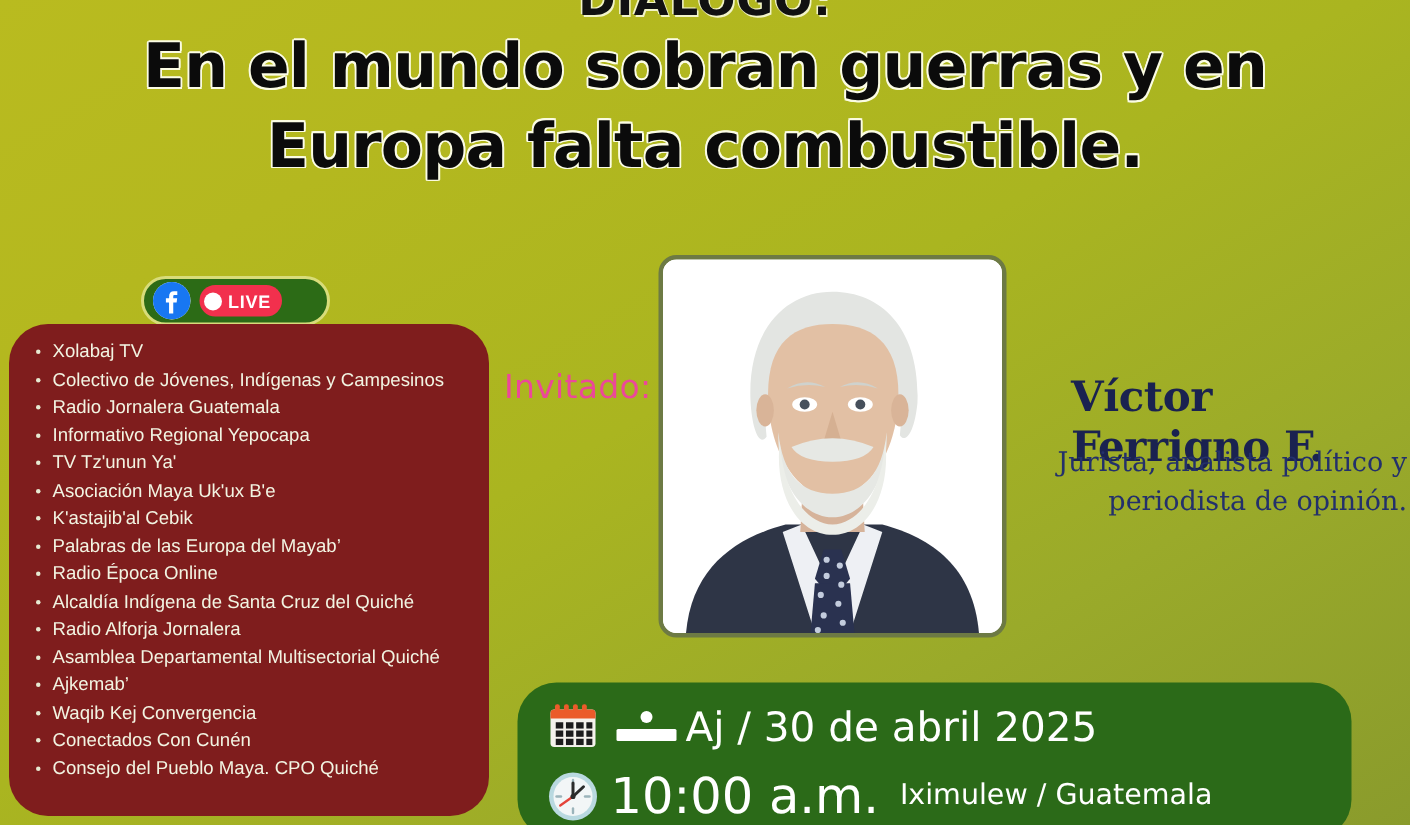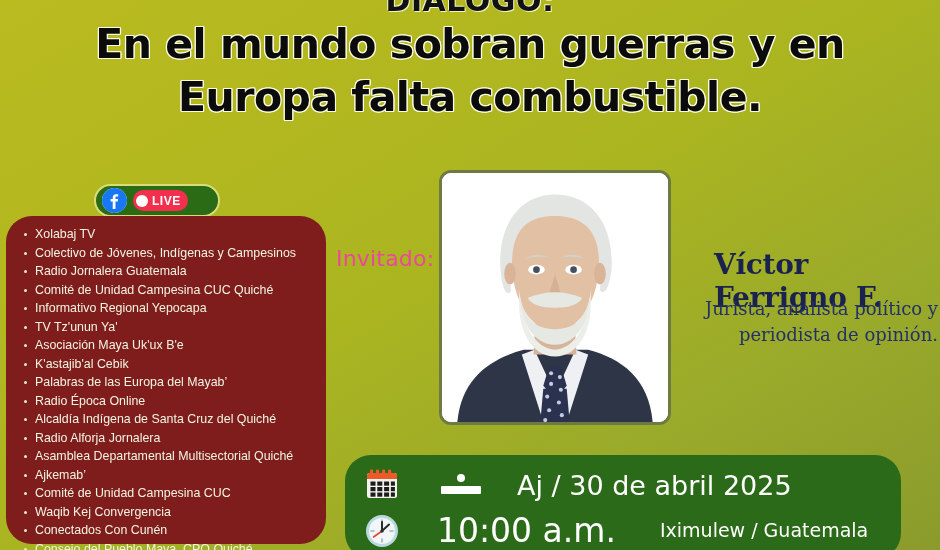--- a/index.html
+++ b/index.html
@@ -90,21 +90,21 @@
     font-family:"DejaVu Serif", serif; font-size:18px; line-height:26px;
     color:#23306b;
   }
 
   
   #info-bar {
     position:absolute; left:345px; top:455px; width:556px; height:104px;
     background:#2b6a18; border-radius:26px;
     padding:8px 0 0 14px;
   }
-  .info-row { display:flex; align-items:center;gap:30px; }
+  .info-row { display:flex; align-items:center; }
   .info-row.r1 { height:44px; }
   .info-row.r2 { height:46px; }
 
   .icon-slot { width:46px; flex:0 0 auto; display:flex; align-items:center; justify-content:center; }
   .icon-slot svg { display:block; }
 
   
   .maya-num {
     width:52px; flex:0 0 auto; display:flex; flex-direction:column;
     align-items:center; justify-content:center; gap:4px; padding-bottom:2px;
@@ -145,32 +145,30 @@
     <span class="live-dot"></span>
     <span>LIVE</span>
   </span>
 </div>
 
 <div id="sponsor-panel">
   <ul>
     <li>Xolabaj TV</li>
     <li>Colectivo de Jóvenes, Indígenas y Campesinos</li>
     <li>Radio Jornalera Guatemala</li>
-    <li>Comité de Unidad Campesina CUC Quiché</li>
     <li>Informativo Regional Yepocapa</li>
     <li>TV Tz'unun Ya'</li>
     <li>Asociación Maya Uk'ux B'e</li>
     <li>K'astajib'al Cebik</li>
     <li>Palabras de las Europa del Mayab’</li>
     <li>Radio Época Online</li>
     <li>Alcaldía Indígena de Santa Cruz del Quiché</li>
     <li>Radio Alforja Jornalera</li>
     <li>Asamblea Departamental Multisectorial Quiché</li>
     <li>Ajkemab’</li>
-    <li>Comité de Unidad Campesina CUC</li>
     <li>Waqib Kej Convergencia</li>
     <li>Conectados Con Cunén</li>
     <li>Consejo del Pueblo Maya. CPO Quiché</li>
   </ul>
 </div>
 
 <div id="invitado-label">Invitado:</div>
 
 <div id="guest-photo">
   <svg viewBox="0 0 232 255" preserveAspectRatio="xMidYMid slice" aria-hidden="true">

